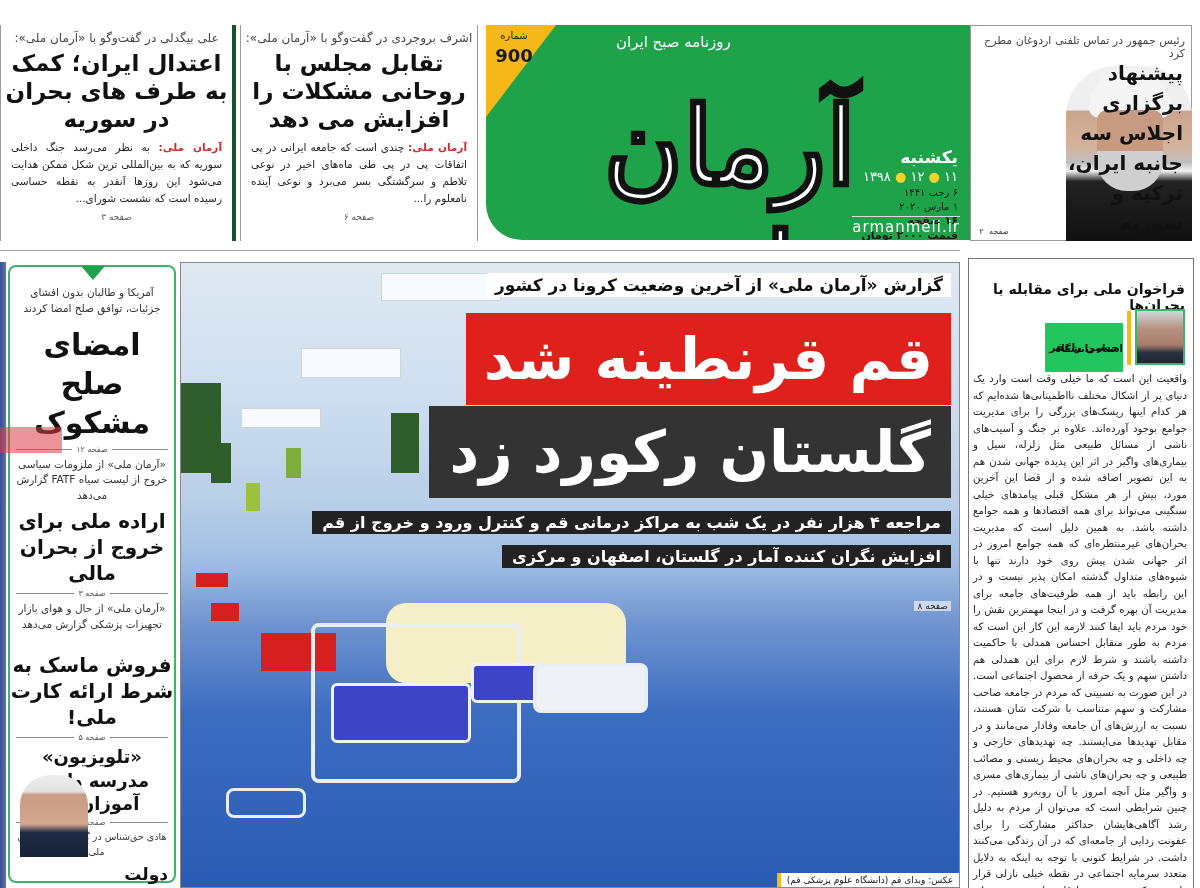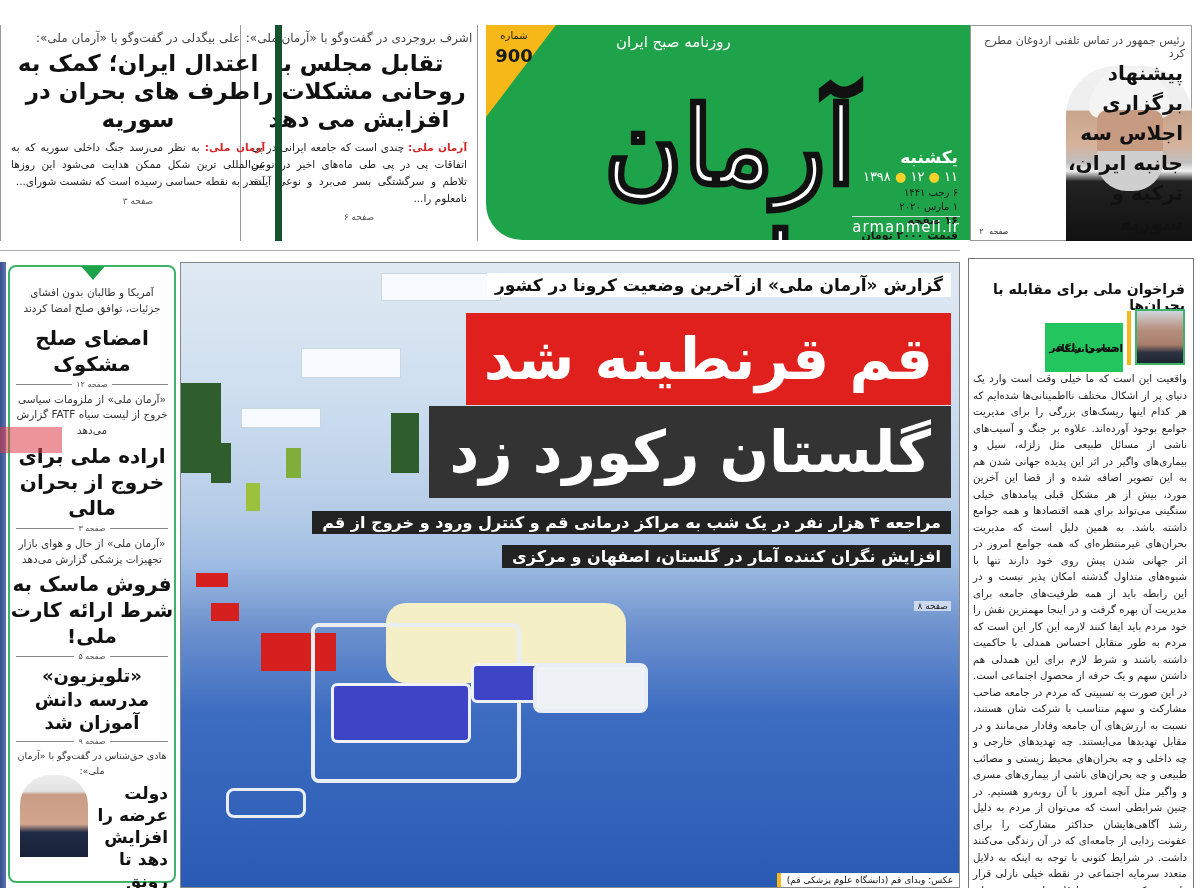--- a/index.html
+++ b/index.html
@@ -33,21 +33,21 @@
   #tr-photo { position: absolute; left: 95px; top: 40px; width: 126px; height: 175px; background: linear-gradient(180deg,#f1f1f1 0%, #eee 25%, #c8a58c 26%, #d6b29a 45%, #bfbfbf 55%, #f0f0f0 60%, #222 66%, #111 100%); border-radius: 50px 50px 0 0; }
   #tr-turban { position: absolute; left: 118px; top: 42px; width: 82px; height: 50px; background: #f4f4f4; border-radius: 40px 40px 10px 10px; }
   #tr-face { position: absolute; left: 126px; top: 84px; width: 66px; height: 80px; background: #c79a82; border-radius: 10px 10px 30px 30px; }
   #tr-beard { position: absolute; left: 126px; top: 125px; width: 66px; height: 40px; background: #cfcfcf; border-radius: 0 0 30px 30px; }
   #tr-kicker { position: absolute; right: 6px; top: 8px; font-size: 11px; color: #444; }
   #tr-head { position: absolute; right: 8px; top: 32px; width: 130px; font-size: 20px; font-weight: bold; line-height: 1.5; text-align: right; color: #111; }
   #tr-page { position: absolute; left: 8px; bottom: 4px; font-size: 8px; color: #333; font-family: Liberation Mono, monospace; }
 
   
   #top-mid { left: 240px; top: 25px; width: 238px; height: 216px; border: none; border-left: 1px solid #9a9a9a; border-right: 1px solid #9a9a9a; }
-  #top-left { left: 0; top: 25px; width: 282px; height: 216px; border: none; border-left: 1px solid #9a9a9a; border-right: 7px solid #14532d; }
+  #top-left { left: 0; top: 25px; width: 236px; height: 216px; border: none; border-left: 1px solid #9a9a9a; border-right: 4px solid #14532d; }
   .tcol .kicker { margin-top: 6px; }
   .tcol .head { font-size: 23px; margin-top: 4px; }
   .tcol .lede { padding: 0 10px; margin-top: 6px; }
   .tcol .pg { margin-top: 6px; }
 
   
   #main { left: 180px; top: 262px; width: 780px; height: 626px; overflow: hidden; border: 1px solid #888; }
   #photo { position: absolute; inset: 0; background:
       linear-gradient(180deg, #dfe9f2 0%, #cfdff0 20%, #b9cfe8 38%, #9fbde3 48%, #6f93cf 58%, #3d6dc1 72%, #2a5bb4 100%); }
   .ceiling-light { position: absolute; background: #f7fbff; border: 1px solid #cdd6df; }
@@ -168,33 +168,33 @@
   <div id="main-page">صفحه ۸</div>
   <div id="photo-credit">عکس: وبدای قم (دانشگاه علوم پزشکی قم)</div>
 </div>
 
 <div id="left-edge" class="abs"></div>
 <div id="left-col" class="abs">
   <div class="tri"></div>
 
   <div style="margin-top:18px;">
     <div class="lc-kicker">آمریکا و طالبان بدون افشای جزئیات، توافق صلح امضا کردند</div>
-    <div class="lc-head" style="font-size:20px;margin-top:8px;">امضای صلح مشکوک</div>
+    <div class="lc-head" style="font-size:30px;margin-top:8px;">امضای صلح مشکوک</div>
     <div class="lc-sep">صفحه ۱۲</div>
   </div>
 
   <div>
     <div class="lc-kicker">«آرمان ملی» از ملزومات سیاسی خروج از لیست سیاه FATF گزارش می‌دهد</div>
     <div class="lc-head" style="font-size:20px;margin-top:4px;">اراده ملی برای خروج از بحران مالی</div>
     <div class="lc-sep">صفحه ۳</div>
   </div>
 
   <div>
     <div class="lc-kicker">«آرمان ملی» از حال و هوای بازار تجهیزات پزشکی گزارش می‌دهد</div>
-    <div class="lc-head" style="font-size:20px;margin-top:4px;">فروش ماسک به شرط ارائه کارت ملی!</div>
+    <div class="lc-head" style="font-size:20px;margin-top:20px;">فروش ماسک به شرط ارائه کارت ملی!</div>
     <div class="lc-sep">صفحه ۵</div>
   </div>
 
   <div>
     <div class="lc-head" style="font-size:18px;">«تلویزیون» مدرسه دانش آموزان شد</div>
     <div class="lc-sep">صفحه ۹</div>
   </div>
 
   <div style="position:relative;height:130px;">
     <div class="lc-kicker" style="font-size:9.5px;">هادی حق‌شناس در گفت‌وگو با «آرمان ملی»:</div>

